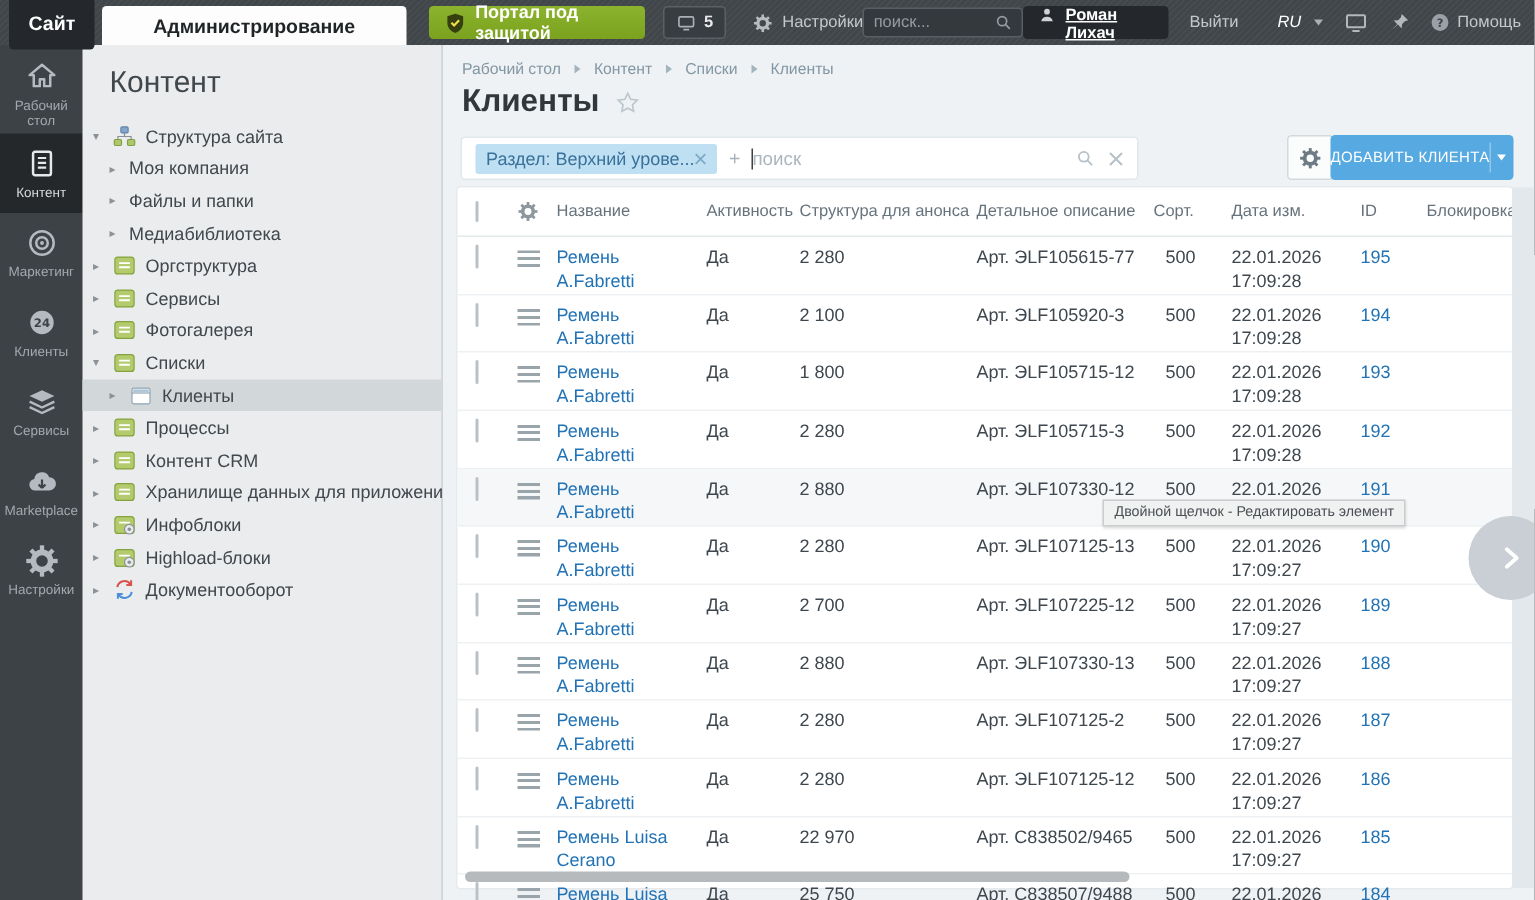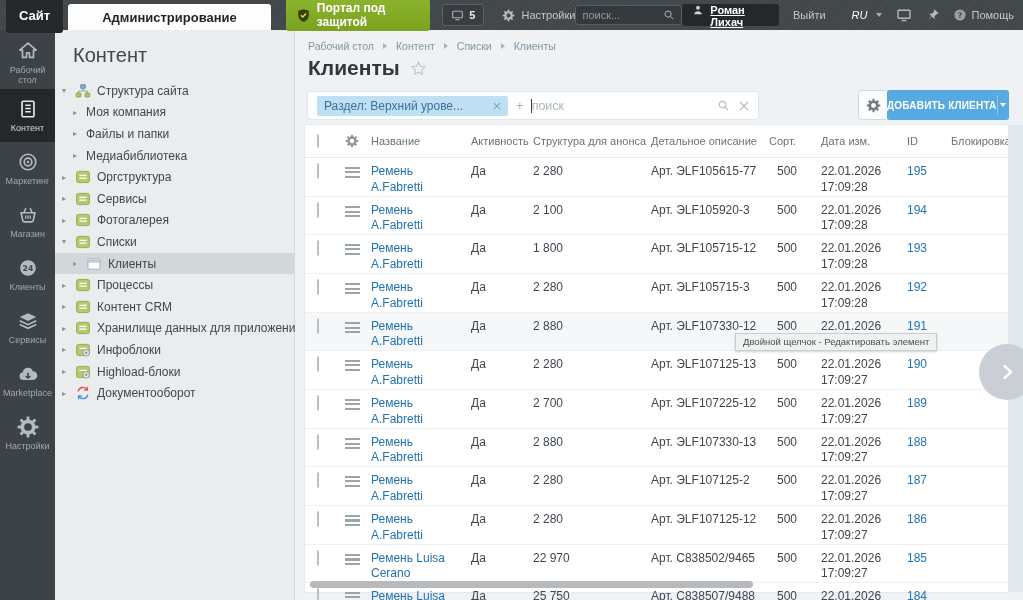--- a/index.html
+++ b/index.html
@@ -9,21 +9,21 @@
 
   
   .topbar { height:30px; background:#41464a;
     background-image:repeating-linear-gradient(135deg, rgba(255,255,255,.035) 0 1px, transparent 1px 3px);
     display:flex; align-items:center; position:relative; z-index:20; }
   .tab-site { margin-left:6px; height:36px; padding:0 13px; background:#24282c; color:#fff;
     font-size:13px; font-weight:bold; border-radius:3px; display:flex; align-items:center; cursor:pointer; }
   .tab-admin { margin-left:5px; height:26px; margin-top:4px; align-self:flex-end; padding:0 34px;
     background:#fdfdfd; color:#1f2427; font-size:13px; font-weight:bold;
     border-radius:3px 3px 0 0; display:flex; align-items:center; cursor:pointer; }
-  .btn-security { margin-left:15px; height:32px; padding:0 10px; border-radius:3px;
+  .btn-security { margin-left:15px; height:22px; padding:0 10px; border-radius:3px;
     background:linear-gradient(#8cb32c,#7aa21f); color:#fff; font-size:12px; font-weight:bold;
     display:flex; align-items:center; gap:6px; cursor:pointer; }
   .badge { margin-left:12px; height:22px; padding:0 8px; border-radius:3px; background:#383d42;
     border:1px solid #5a6065; color:#e8eaec; font-size:11px; font-weight:bold;
     display:flex; align-items:center; gap:5px; cursor:pointer; }
   .badge .bicon { color:#aab0b5; }
   .top-settings { margin-left:18px; display:flex; align-items:center; gap:6px; color:#c3c8cb;
     font-size:11px; cursor:pointer; }
   .top-settings .gicon { color:#b7bcc0; }
   .top-spacer { flex:1; }
@@ -72,34 +72,34 @@
   .bc-item::after { content:""; width:0; height:0; border-top:3.5px solid transparent;
     border-bottom:3.5px solid transparent; border-left:4px solid #a4b4be; margin:0 9px; }
   .bc-item:last-child::after { display:none; }
   .title-row { position:absolute; top:26px; left:13px; display:flex; align-items:flex-start; gap:10px; }
   .page-title { font-size:21px; font-weight:bold; color:#32373b; }
   .fav-star { width:17px; height:17px; margin-top:4px; cursor:pointer; }
 
   .filter-box { position:absolute; top:61px; left:12px; width:452px; height:29px; background:#fff;
     border:1px solid #e2e7ea; border-radius:3px; display:flex; align-items:center; padding:0 9px; cursor:text; }
   .chip { background:#bfe0f3; border-radius:2px; padding:3px 7px; font-size:12px; color:#39719b;
-    display:flex; align-items:center; gap:30px; cursor:pointer; }
+    display:flex; align-items:center; gap:0; cursor:pointer; }
   .chip .chx { color:#7fa9c3; cursor:pointer; }
   .f-plus { color:#a7b2ba; font-size:13px; margin:0 7px 0 8px; }
   .f-cursor { width:1px; height:14px; background:#3b4044; }
   .f-ph { color:#abb6bd; font-size:12.5px; margin-left:0; flex:1; }
   .f-ic { color:#b7c1c8; margin-left:9px; cursor:pointer; }
 
   .gear-btn { position:absolute; top:60px; left:563px; width:31px; height:30px; background:#fbfcfc;
     border:1px solid #d3d9dc; border-radius:3px; display:flex; align-items:center; justify-content:center;
     color:#6e7a84; cursor:pointer; }
   .add-btn { position:absolute; top:60px; left:592px; width:122px; height:30px; background:#56a9e1;
     border-radius:3px; display:flex; cursor:pointer; }
   .add-label { flex:1; display:flex; align-items:center; justify-content:center; color:#fff;
-    font-size:10px; font-weight:bold; letter-spacing:.2px; white-space:nowrap; }
+    font-size:10px; font-weight:normal; letter-spacing:.2px; white-space:nowrap; }
   .add-split { width:1px; background:rgba(255,255,255,.35); margin:5px 0; }
   .add-caret { width:23px; display:flex; align-items:center; justify-content:center; }
   .add-caret .caret-dn { border-top-color:#fff; }
 
   
   .card { position:absolute; left:10px; top:95px; width:703px; height:467px; background:#fff;
     border-radius:2px; box-shadow:0 0 0 1px #e6eaec; }
   .tgrid { display:grid; grid-template-columns:30px 26px 100px 62px 118px 118px 52px 86px 44px 1fr;
     padding-left:10px; }
   .thead { height:33px; align-items:center; color:#67737c; font-size:11px; border-bottom:1px solid #e4e9ec; }
@@ -243,30 +243,20 @@
         <span class="sic ic-marketing">
           <svg viewBox="0 0 24 24" width="22" height="22">
             <circle cx="12" cy="12" r="8.5" fill="none" stroke="currentColor" stroke-width="1.8"></circle>
             <circle cx="12" cy="12" r="4.2" fill="none" stroke="currentColor" stroke-width="1.8"></circle>
             <circle cx="12" cy="12" r="1.4" fill="currentColor"></circle>
           </svg>
         </span>
         <span class="slb">Маркетинг</span>
       </div>
 
-      <div class="side-item">
-        <span class="sic ic-shop">
-          <svg viewBox="0 0 24 24" width="22" height="22">
-            <path d="M7.5 9.5l2.2-5m6.8 5l-2.2-5" stroke="currentColor" stroke-width="1.7" fill="none"></path>
-            <path d="M4.5 9.5h15l-1.7 8.4a1.9 1.9 0 0 1-1.9 1.6H8.1a1.9 1.9 0 0 1-1.9-1.6z" fill="none" stroke="currentColor" stroke-width="1.8"></path>
-            <path d="M9.5 12.5v3.5m2.5-3.5v3.5m2.5-3.5v3.5" stroke="currentColor" stroke-width="1.4"></path>
-          </svg>
-        </span>
-        <span class="slb">Магазин</span>
-      </div>
 
       <div class="side-item">
         <span class="sic ic-clients">
           <svg viewBox="0 0 24 24" width="22" height="22">
             <circle cx="12" cy="12" r="8.5" fill="currentColor"></circle>
             <text x="12" y="15.3" font-size="8.5" font-weight="bold" text-anchor="middle" fill="#3d4246" font-family="DejaVu Sans, sans-serif">24</text>
           </svg>
         </span>
         <span class="slb">Клиенты</span>
       </div>

